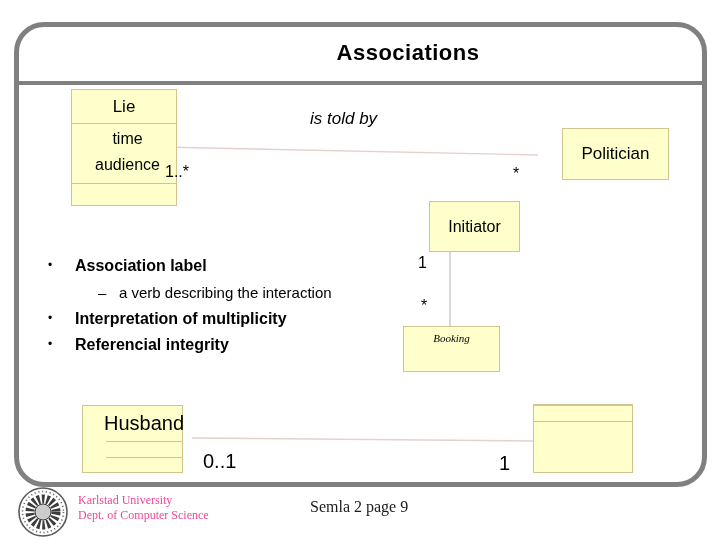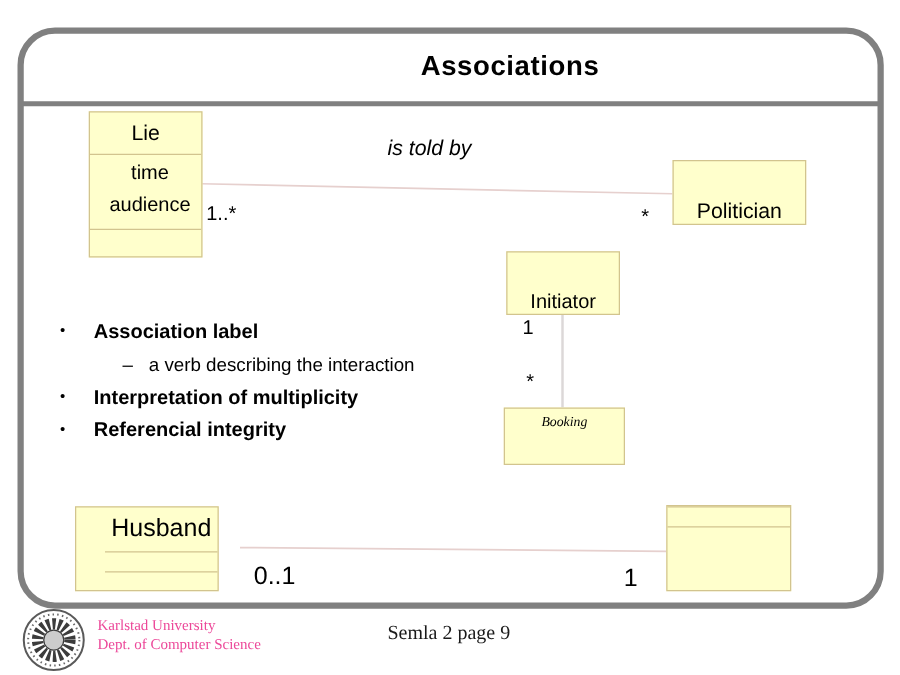--- a/index.html
+++ b/index.html
@@ -27,21 +27,21 @@
   .uml-box{
     position:absolute;background:var(--box-fill,#ffffcc);
     border:1px solid var(--box-border,#d2c48e);box-sizing:border-box;
   }
   .uml-head{
     text-align:center;font-size:17px;display:flex;align-items:center;justify-content:center;
   }
   .cmp{border-top:1px solid var(--box-border,#d2c48e);box-sizing:border-box;text-align:center;}
   .attrs{font-size:16px;padding:2px 0 0 7px;line-height:26px;}
   .big .uml-head{font-size:20px;}
-  .single{display:flex;align-items:flex-end;justify-content:center;font-size:17px;}
+  .single{display:flex;align-items:center;justify-content:center;font-size:17px;margin-left:24px;}
   .booking-box{display:flex;align-items:flex-start;justify-content:center;
     font-size:11px;font-style:italic;padding-top:5px;font-family:Liberation Serif, serif;}
   
   .lbl{position:absolute;font-size:16px;}
   .lbl.it{font-style:italic;font-size:17px;}
   .lbl.lg{font-size:20px;}
   
   .b-row{position:absolute;left:48px;white-space:nowrap;}
   .b-dot{display:inline-block;width:27px;font-size:12px;vertical-align:2px;}
   .b-text{font-size:16px;font-weight:bold;}
@@ -65,42 +65,42 @@
 
 <div class="title">Associations</div>
 <div class="title-rule"></div>
 
 <svg class="lines" width="720" height="540" viewBox="0 0 720 540">
   <line class="assoc" x1="161" y1="147" x2="538" y2="155"></line>
   <line class="vert" x1="450" y1="252" x2="450" y2="326"></line>
   <line class="assoc" x1="192" y1="438" x2="533" y2="441"></line>
 </svg>
 
-<div class="uml-box" style="left:71px;top:89px;width:91px;height:117px;">
+<div class="uml-box" style="left:71px;top:89px;width:106px;height:117px;">
   <div class="uml-head" style="height:33px;">Lie</div>
   <div class="cmp attrs" style="height:60px;">
     <div>time</div>
     <div>audience</div>
   </div>
   <div class="cmp" style="height:21px;"></div>
 </div>
 
 <div class="uml-box single" style="left:538px;top:128px;width:107px;height:52px;">
   <span>Politician</span>
 </div>
 
 <div class="uml-box single" style="left:405px;top:201px;width:91px;height:51px;font-size:16px;">
   <span>Initiator</span>
 </div>
 
 <div class="uml-box booking-box" style="left:403px;top:326px;width:97px;height:46px;">
   <span>Booking</span>
 </div>
 
-<div class="uml-box big" style="left:60px;top:405px;width:115px;height:68px;padding-left:23px;">
+<div class="uml-box big" style="left:82px;top:405px;width:101px;height:68px;padding-left:23px;">
   <div class="uml-head" style="height:35px;">Husband</div>
   <div class="cmp" style="height:16px;"></div>
   <div class="cmp" style="height:15px;"></div>
 </div>
 
 <div class="uml-box big" style="left:533px;top:404px;width:100px;height:69px;">
   <div class="cmp" style="height:16px;"></div>
   <div class="cmp" style="height:15px;"></div>
 </div>
 

